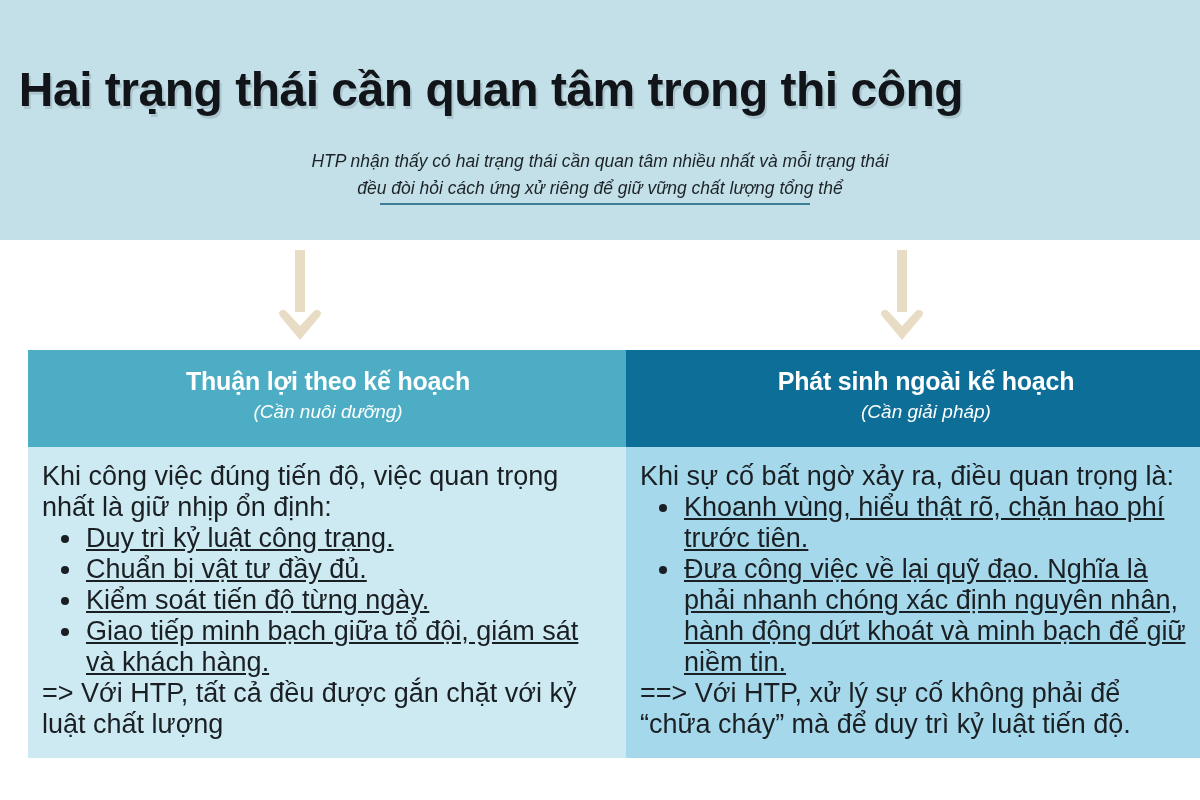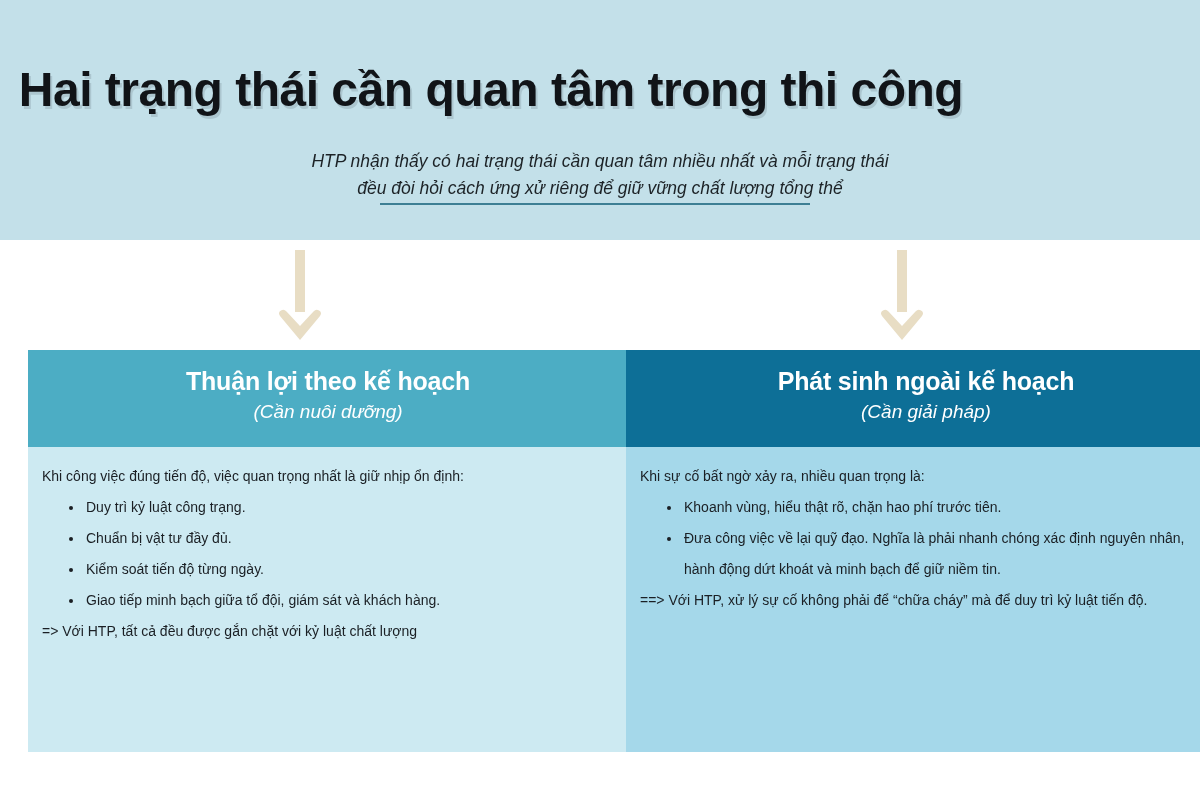--- a/index.html
+++ b/index.html
@@ -99,34 +99,35 @@
   .card-header-subtitle {
     font-size: 19px;
     font-style: italic;
     line-height: 28px;
     font-weight: normal;
   }
 
   .card-body {
     box-sizing: border-box;
     padding: 14px 32px 18px 14px;
-    font-size: 14px;
+    font-size: 27px;
     line-height: 31px;
     color: #1a1f24;
     min-height: 305px;
   }
   .card-left .card-body  { background: #cdeaf2; }
   .card-right .card-body { background: #a5d8ea; }
 
   .body-intro { margin: 0; }
 
   .body-list {
     margin: 0;
     padding-left: 42px;
     list-style-type: disc;
+    text-decoration: underline;
   }
   .body-list li {
     margin: 0;
     padding-left: 2px;
   }
   .body-conclusion { margin: 0; }
 </style>
 </head>
 <body>
 
@@ -169,20 +170,20 @@
     <p class="body-conclusion">=&gt; Với HTP, tất cả đều được gắn chặt với kỷ luật chất lượng</p>
   </div>
 </div>
 
 <div class="card card-right">
   <div class="card-header">
     <div class="card-header-title">Phát sinh ngoài kế hoạch</div>
     <div class="card-header-subtitle">(Cần giải pháp)</div>
   </div>
   <div class="card-body">
-    <p class="body-intro">Khi sự cố bất ngờ xảy ra, nhiều quan trọng là:</p>
+    <p class="body-intro">Khi sự cố bất ngờ xảy ra, điều quan trọng là:</p>
     <ul class="body-list">
       <li>Khoanh vùng, hiểu thật rõ, chặn hao phí trước tiên.</li>
       <li>Đưa công việc về lại quỹ đạo. Nghĩa là phải nhanh chóng xác định nguyên nhân, hành động dứt khoát và minh bạch để giữ niềm tin.</li>
     </ul>
     <p class="body-conclusion">==&gt; Với HTP, xử lý sự cố không phải để “chữa cháy” mà để duy trì kỷ luật tiến độ.</p>
   </div>
 </div>
 
 </body></html>

